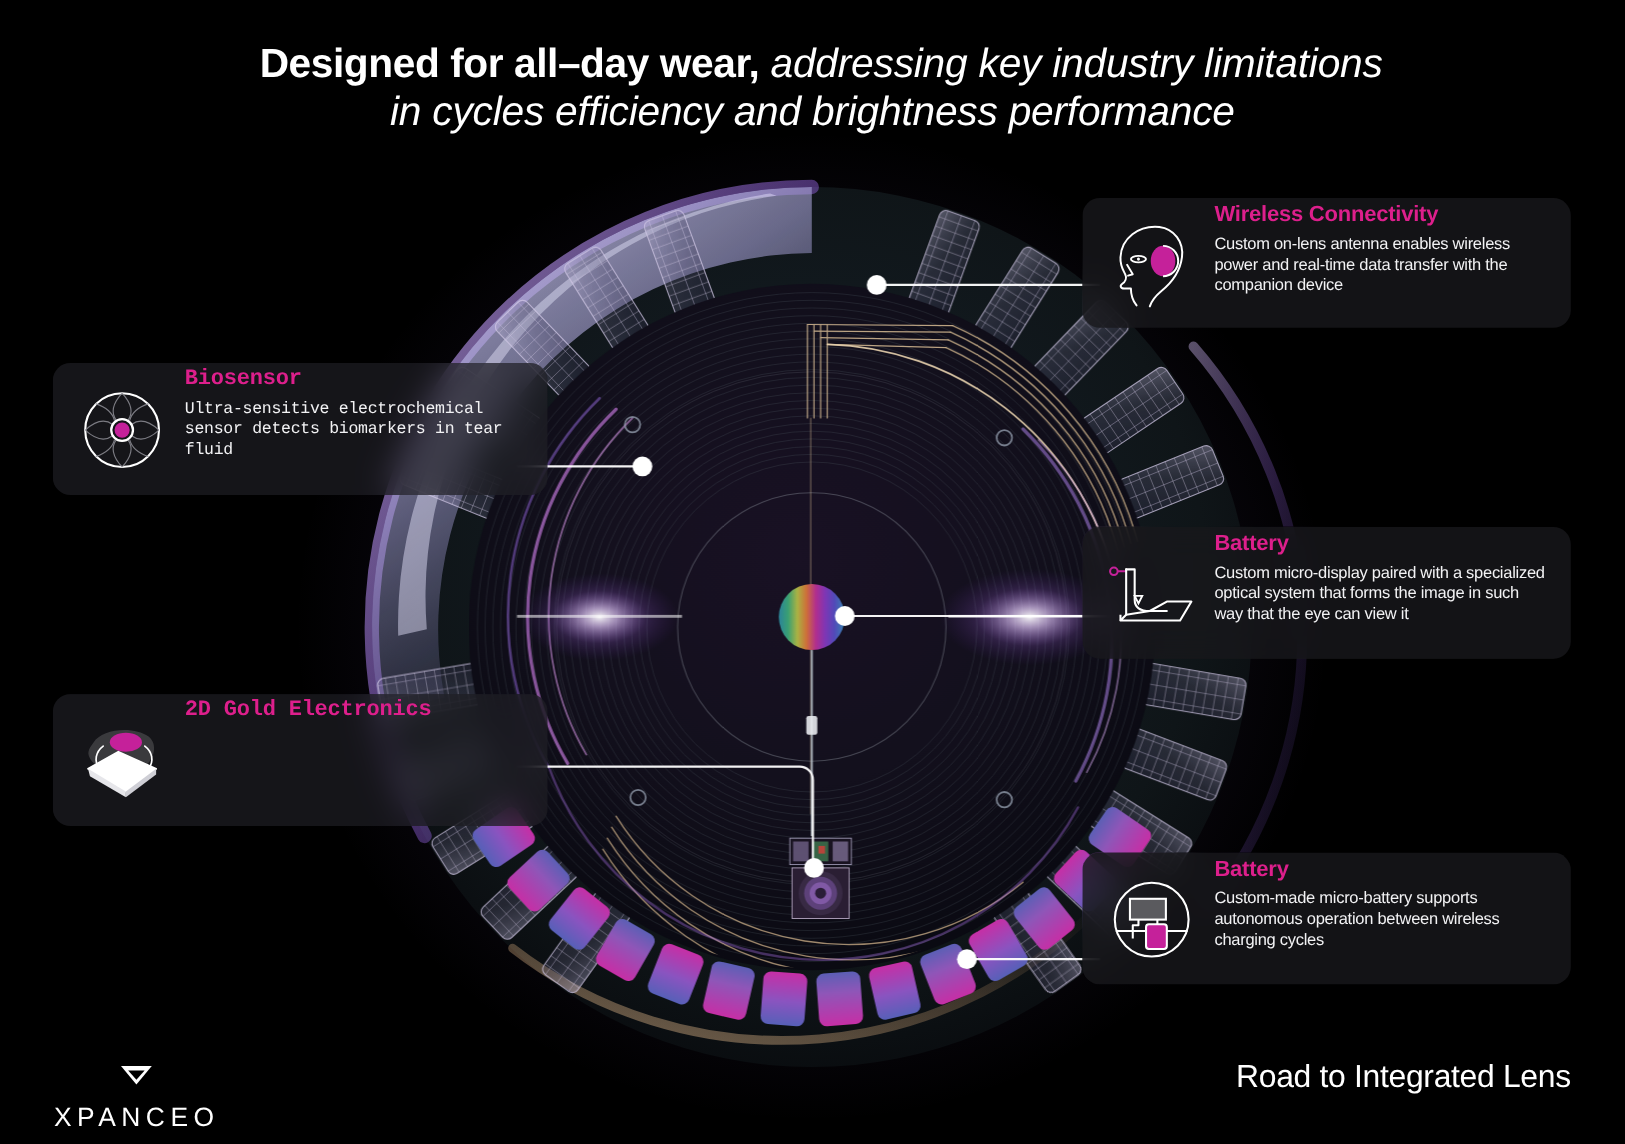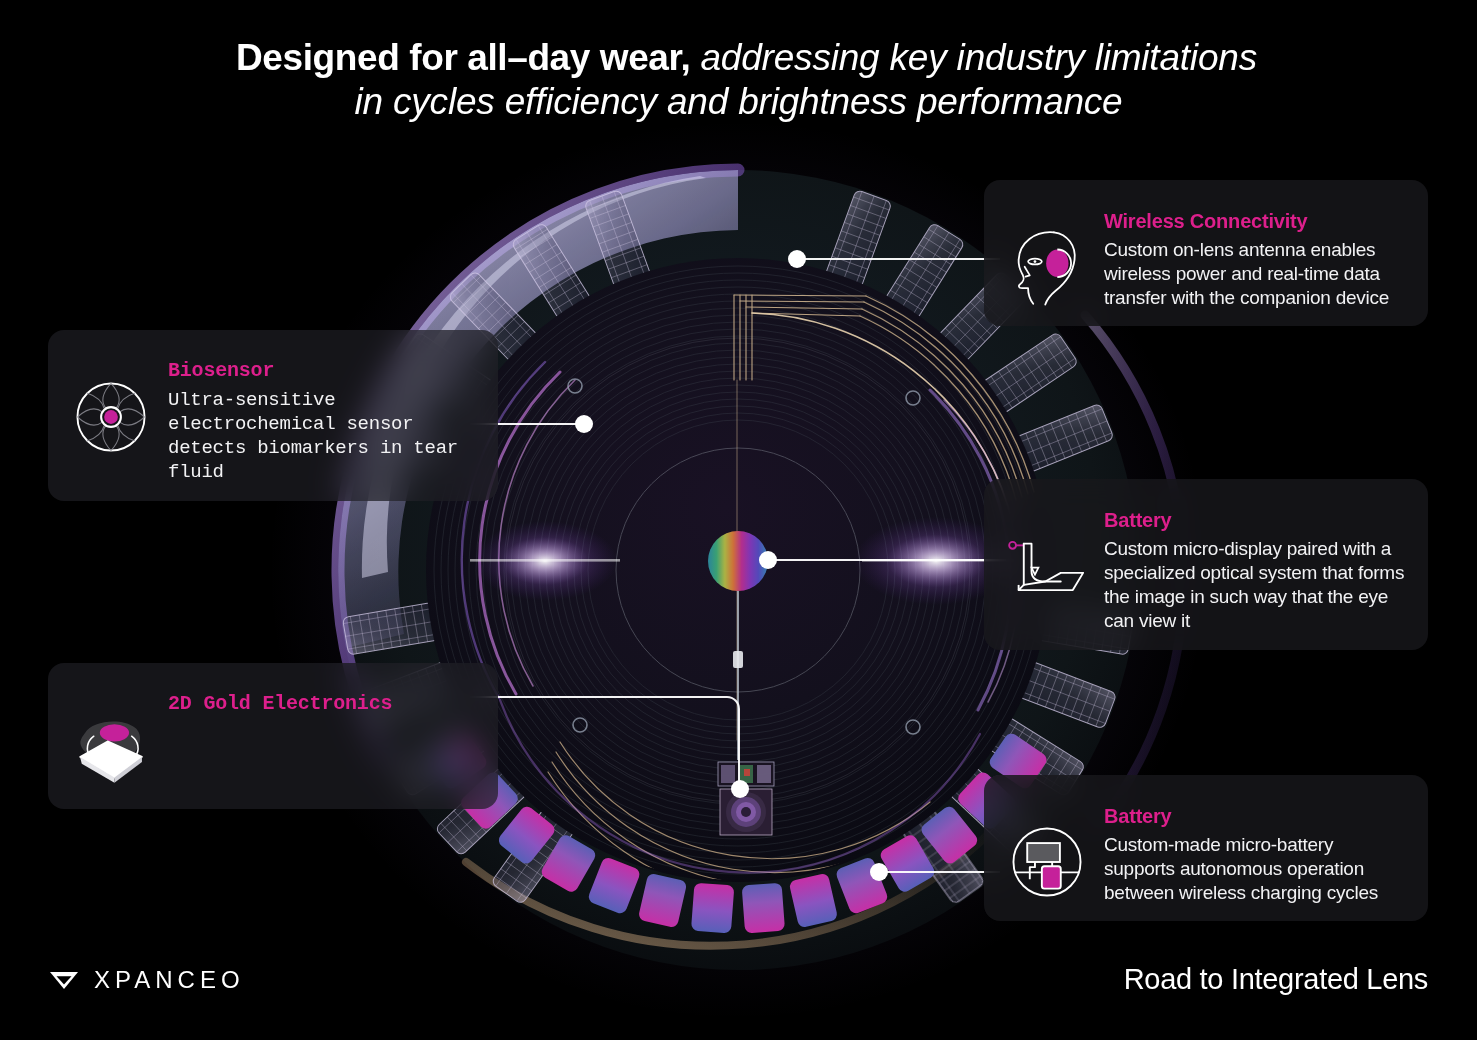--- a/index.html
+++ b/index.html
@@ -17,48 +17,48 @@
   #title .l1{ font-size:37px; font-weight:700;margin-left:16px; }
   #title .l1 em{ font-weight:400; font-style:italic; letter-spacing:-0.2px;}
   #title .l2{ font-size:37px; font-weight:400; font-style:italic; letter-spacing:-0.2px;}
 
   
   #stage{ position:absolute; left:0; top:0; width:1477px; height:1040px; }
   #lens-svg{ position:absolute; left:0; top:0; }
 
   
   .card{
-    position:absolute; border-radius:16px; padding:28px 20px 16px 20px;
+    position:absolute; border-radius:16px; padding:2px 20px 16px 20px;
     background:rgba(24,24,27,0.80);
     -webkit-backdrop-filter:blur(14px); backdrop-filter:blur(14px);
     display:flex; gap:14px; align-items:flex-start;
   }
   .card.glassy{ background:rgba(30,30,36,0.70);font-family:Liberation Mono, monospace; }
   .card .ico{ flex:0 0 auto; width:86px; height:86px; display:block; }
   .card .body{ flex:1 1 auto; padding-top:2px; }
   .card h3{
     font-size:20px; font-weight:700; color:#DD1F8C; letter-spacing:-0.2px;
     margin:0 0 6px 0; line-height:1.1;
   }
-  .card p{ font-size:19px; font-weight:400; line-height:1.27; color:#F2F2F4; letter-spacing:-0.25px; }
+  .card p{ font-size:15px; font-weight:400; line-height:1.27; color:#F2F2F4; letter-spacing:-0.25px; }
 
   #card-wireless { left:984px;  top:180px;  width:444px; }
   #card-biosensor{ left:48px;   top:330px;  width:450px; }
   #card-display  { left:984px;  top:479px;  width:444px; }
-  #card-gold     { left:48px;   top:631px;  width:450px;margin-top:32px; }
+  #card-gold     { left:48px;   top:631px;  width:450px; }
   #card-battery  { left:984px;  top:775px;  width:444px; }
 
   #card-biosensor .ico,#card-gold .ico{ margin-top:16px; }
   #card-wireless  .ico{ margin-top:14px; }
   #card-display   .ico{ margin-top:16px; }
   #card-battery   .ico{ margin-top:16px; }
 
   
   #logo{
-    position:absolute; left:49px; top:966px; display:flex; align-items:center; gap:15px;
+    position:absolute; left:49px; top:966px; display:flex; align-items:center; gap:15px;flex-direction:column;
   }
   #logo .mark{ width:30px; height:22px; display:block; }
   #logo .word{ font-size:24px; font-weight:500; letter-spacing:5px; }
   #tagline{
     position:absolute; right:49px; top:963px; font-size:29px;
     font-weight:400; letter-spacing:-0.3px; color:#fff;
   }
 </style>
 </head>
 <body>

